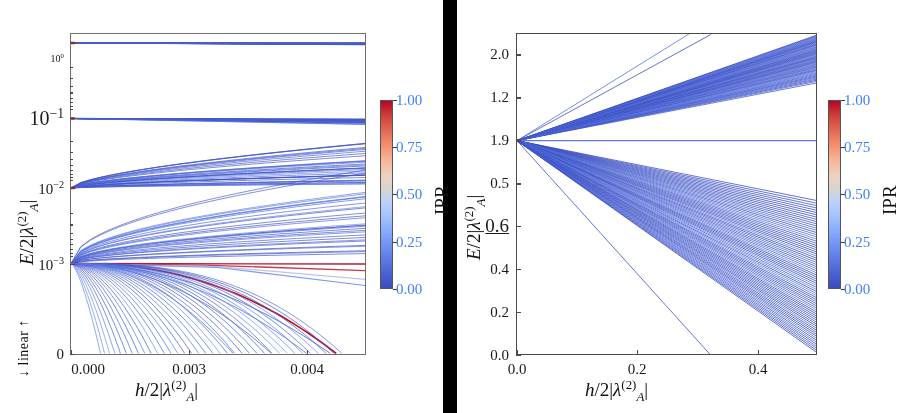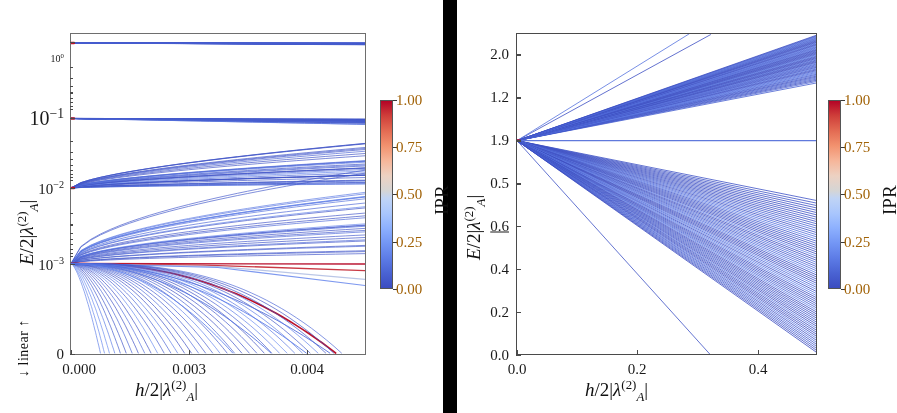--- a/index.html
+++ b/index.html
@@ -46,21 +46,21 @@
 
   
   .cbar{position:absolute;width:13px;
         background:linear-gradient(to top,
           #3b4cc0 0%, #4a63d3 8%, #5d7ce6 16%, #7396f5 24%,
           #8db0fe 32%, #a9c6fd 40%, #c0d4f5 48%, #d5d5d5 52%,
           #edd1c2 60%, #f6b69a 68%, #f2926f 76%, #e36b53 84%,
           #cf3f3a 92%, #b40426 100%);
         border:1px solid #555;box-sizing:border-box;}
   .cbtick{position:absolute;height:1.3px;width:4px;background:#3a3a3a;}
-  .cblab{position:absolute;color:#a16207;white-space:nowrap;transform:translateY(-50%);text-align:center;}
+  .cblab{position:absolute;color:#3b82f6;white-space:nowrap;transform:translateY(-50%);text-align:center;}
   .cbtitle{position:absolute;transform-origin:0 0;transform:rotate(-90deg);
            color:#111;white-space:nowrap;}
 </style>
 </head>
 <body>
 
 <div class="root">
 
   <div class="panel" id="panel-left">
 
@@ -282,21 +282,21 @@
       10<span class="sup">−1</span>
     </div>
     <div class="tlab ylab" style="left:2px;top:188px;width:62px;font-size:15px;">
       10<span class="sup">−2</span>
     </div>
     <div class="tlab ylab" style="left:2px;top:264px;width:62px;font-size:15px;">
       10<span class="sup">−3</span>
     </div>
     <div class="tlab ylab" style="left:2px;top:354px;width:62px;font-size:15px;">0</div>
 
-    <div class="tlab xlab" style="left:79px;top:361px;font-size:15px;">0.000</div>
+    <div class="tlab xlab" style="left:88px;top:361px;font-size:15px;">0.000</div>
     <div class="tlab xlab" style="left:189px;top:361px;font-size:15px;">0.003</div>
     <div class="tlab xlab" style="left:307px;top:361px;font-size:15px;">0.004</div>
 
     <div class="axtitle ytitle" style="left:14px;top:265px;font-size:19px;">
       <span class="mathi">E</span><span>/2</span><span>|</span><span class="mathi">λ</span><span class="sup">(2)</span><span class="sub mathi">A</span><span>|</span>
     </div>
 
     <div class="lin-annot" style="left:16px;top:377px;font-size:14px;">
       <span>↓</span>
       <span>linear</span>
@@ -480,21 +480,21 @@
       </div>
     <div id="right-xticks">
         <div class="tick x" style="left: 60px; top: 350px;"></div>
         <div class="tick x" style="left: 180px; top: 350px;"></div>
         <div class="tick x" style="left: 301px; top: 350px;"></div>
       </div>
     <div id="right-ylabels">
         <div class="tlab ylab" style="left: 0px; top: 355px; width: 52px; font-size: 15px;">0.0</div>
         <div class="tlab ylab" style="left: 0px; top: 312.067px; width: 52px; font-size: 15px;">0.2</div>
         <div class="tlab ylab" style="left: 0px; top: 269.133px; width: 52px; font-size: 15px;">0.4</div>
-        <div class="tlab ylab" style="left: 0px; top: 226.2px; width: 52px; font-size: 15px; text-decoration: underline;">0.6</div>
+        <div class="tlab ylab" style="left: 0px; top: 226.2px; width: 52px; font-size: 19px; text-decoration: underline;">0.6</div>
         <div class="tlab ylab" style="left: 0px; top: 183.267px; width: 52px; font-size: 15px;">0.5</div>
         <div class="tlab ylab" style="left: 0px; top: 140.333px; width: 52px; font-size: 15px;">1.9</div>
         <div class="tlab ylab" style="left: 0px; top: 97.4px; width: 52px; font-size: 15px;">1.2</div>
         <div class="tlab ylab" style="left: 0px; top: 54.4667px; width: 52px; font-size: 15px;">2.0</div>
       </div>
 
     <div class="tlab xlab" style="left:60px;top:361px;font-size:15px;">0.0</div>
     <div class="tlab xlab" style="left:180px;top:361px;font-size:15px;">0.2</div>
     <div class="tlab xlab" style="left:301px;top:361px;font-size:15px;">0.4</div>
 

